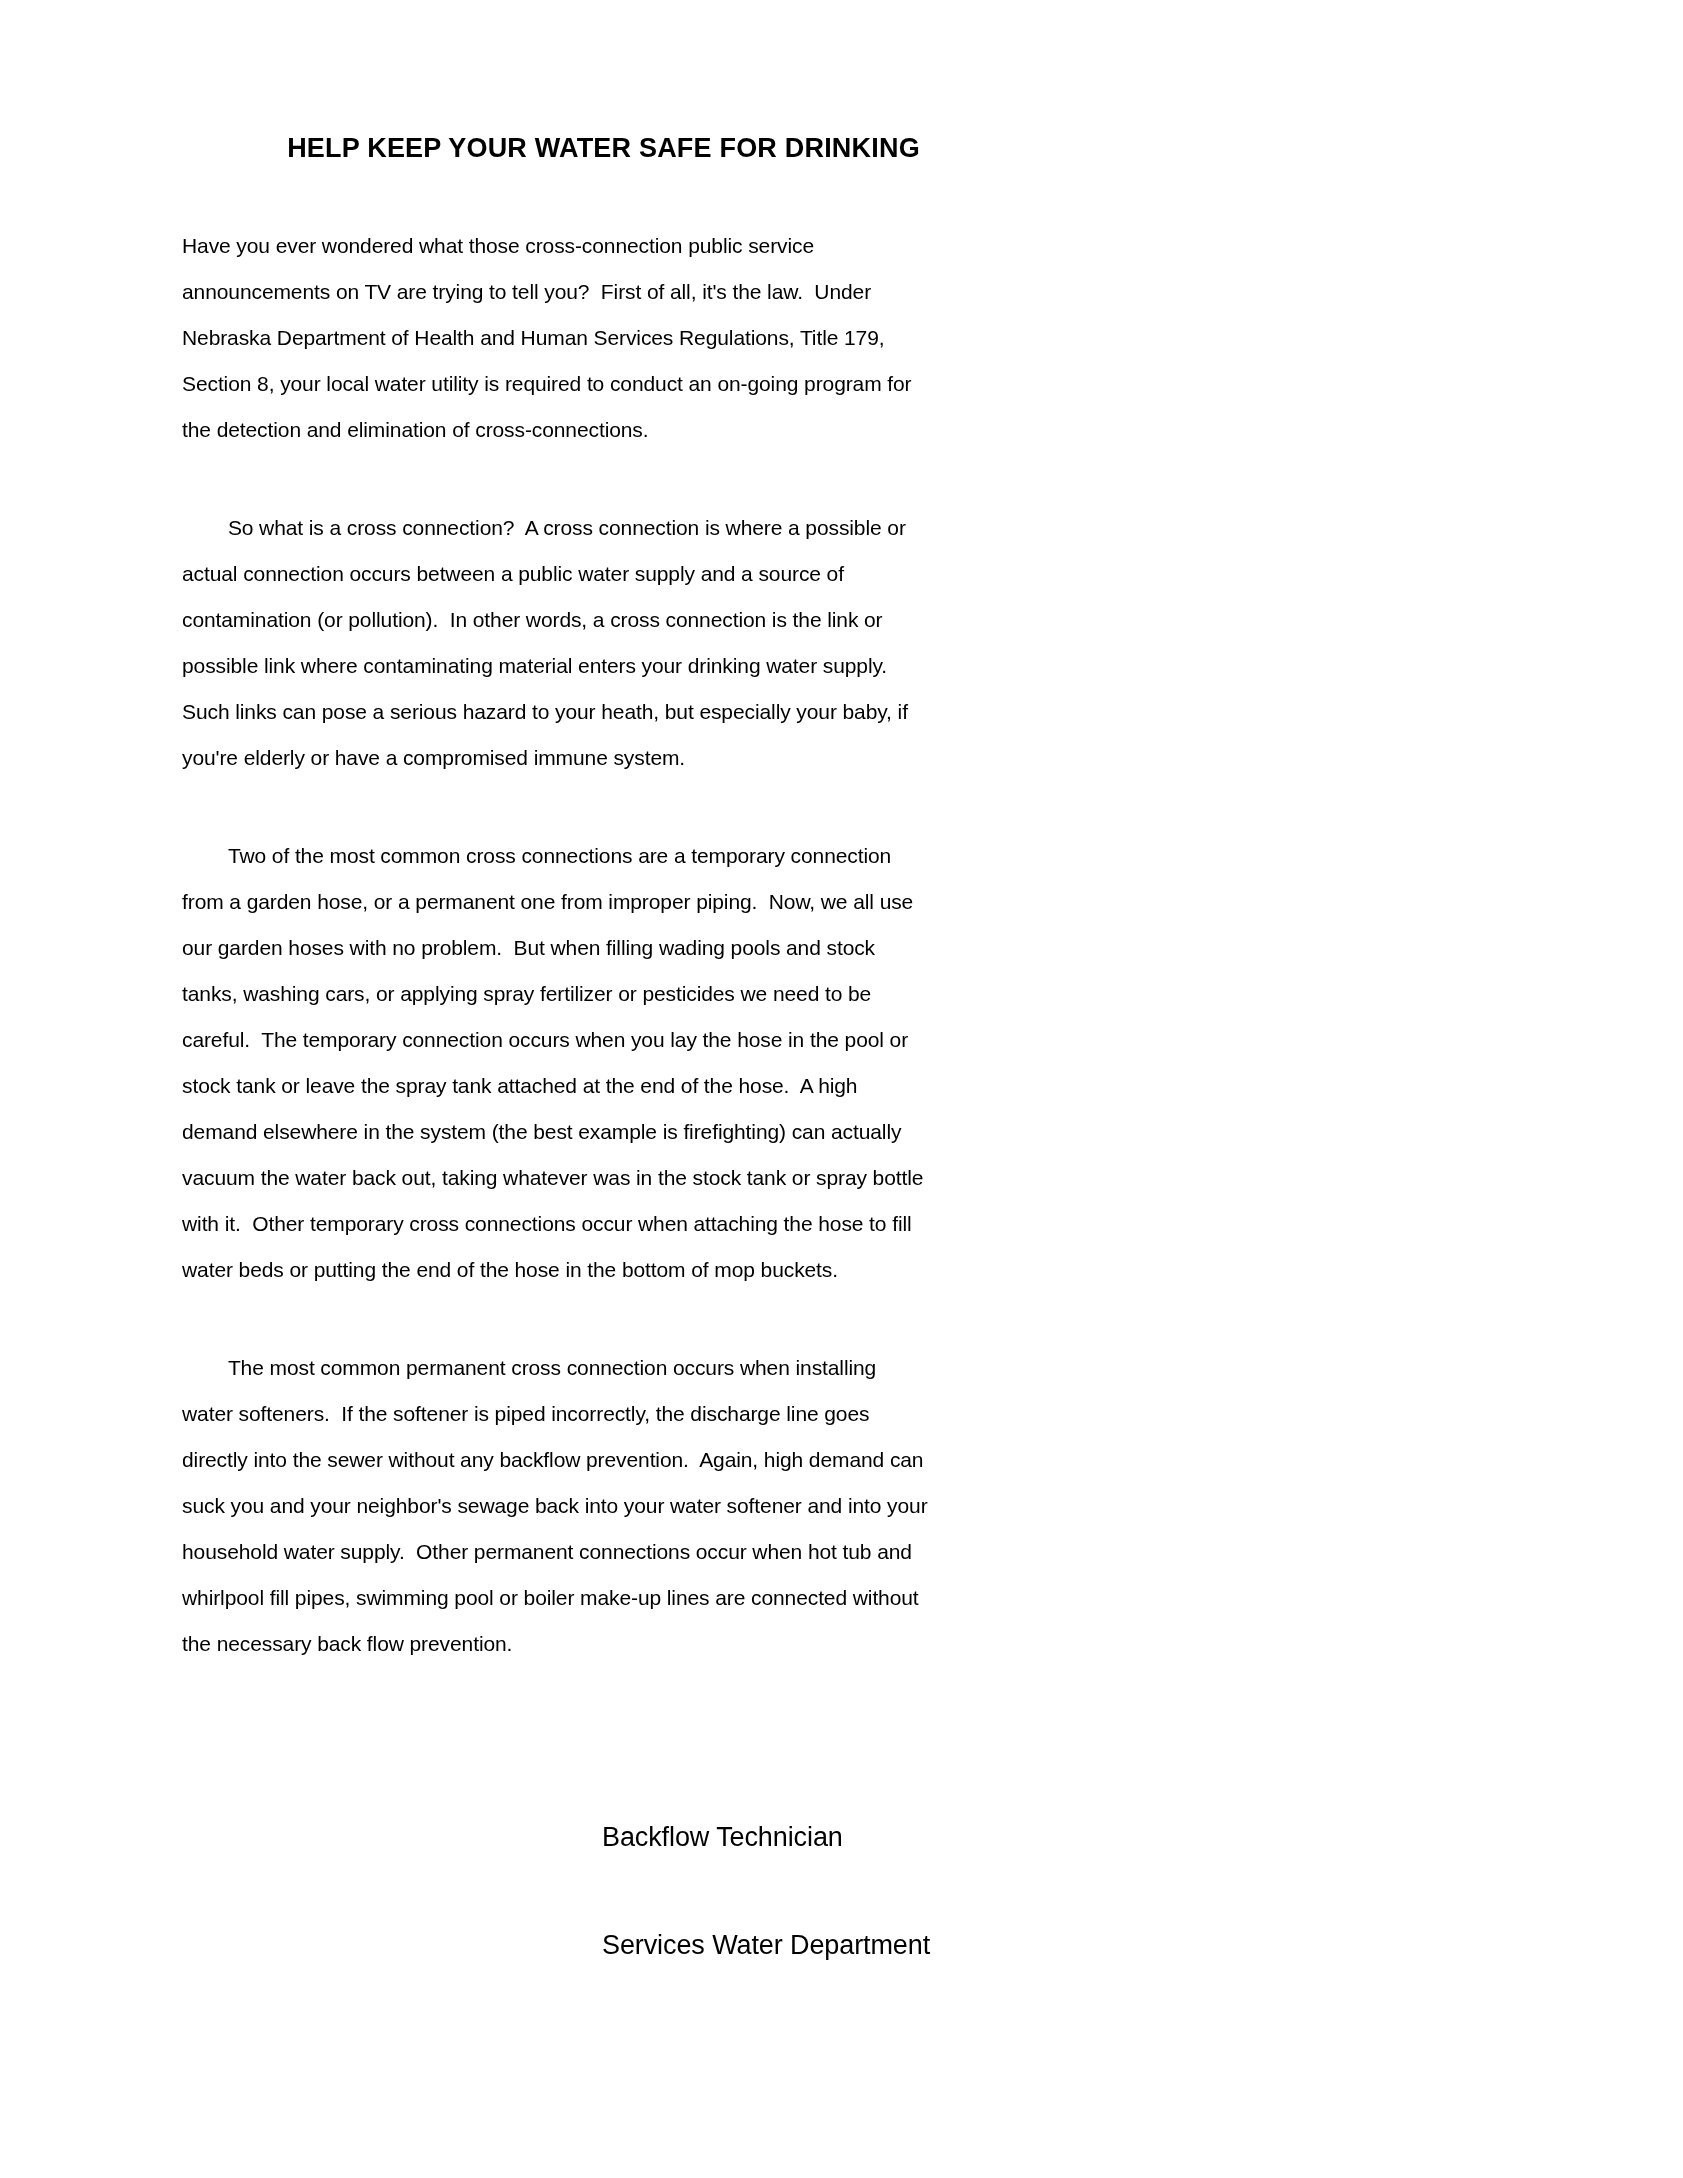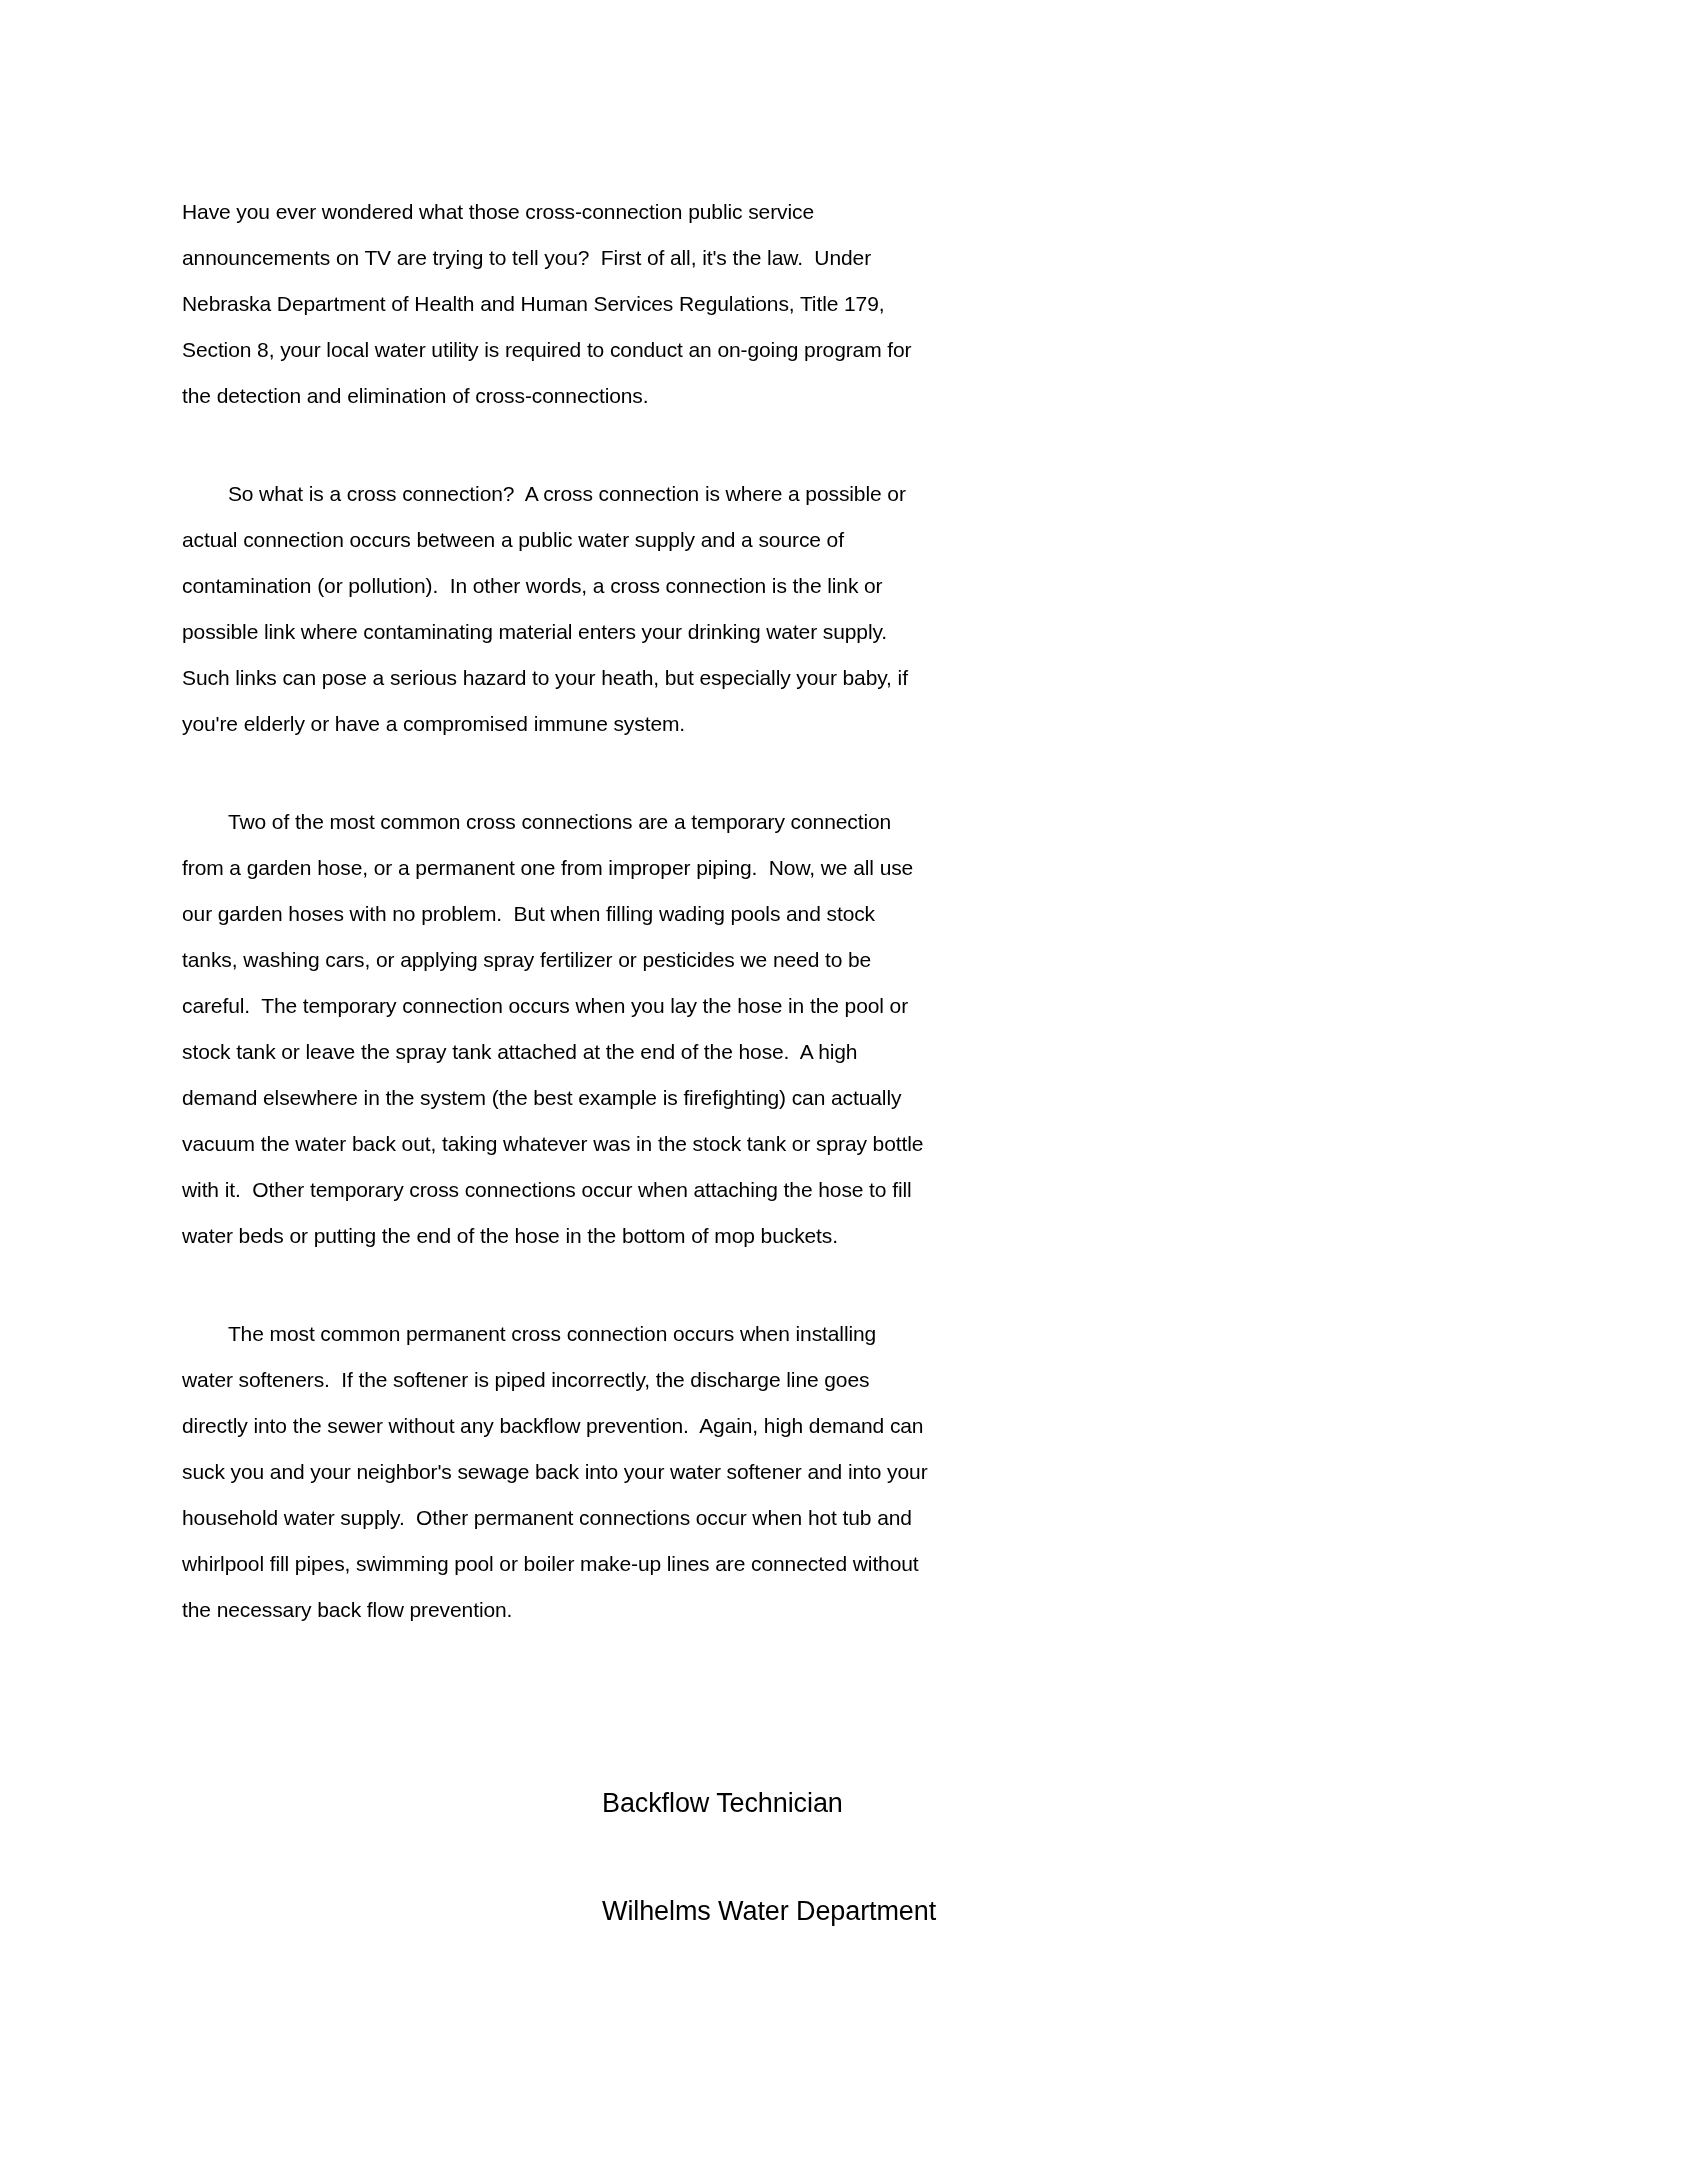--- a/index.html
+++ b/index.html
@@ -71,20 +71,21 @@
     display: block;
   }
 </style>
 </head>
 <body>
 
 <div class="page">
 
   <div class="doc-body">
 
+    <h1 class="doc-title">HELP KEEP YOUR WATER SAFE FOR DRINKING</h1>
 
     <div class="spacer-title"></div>
 
     <p class="para">Have you ever wondered what those cross-connection public service
 announcements on TV are trying to tell you?  First of all, it's the law.  Under
 Nebraska Department of Health and Human Services Regulations, Title 179,
 Section 8, your local water utility is required to conduct an on-going program for
 the detection and elimination of cross-connections.</p>
 
     <div class="spacer-para"></div>
@@ -119,18 +120,18 @@
 whirlpool fill pipes, swimming pool or boiler make-up lines are connected without
 the necessary back flow prevention.</p>
 
     <div class="spacer-para"></div>
 
 
     <div class="spacer-sig"></div>
 
     <div class="signature">
       <span class="sig-line">Backflow Technician</span>
-      <span class="sig-line">Wilhelms Water Department</span>
+      <span class="sig-line">Services Water Department</span>
     </div>
 
   </div>
 </div>
 
 
 </body></html>

